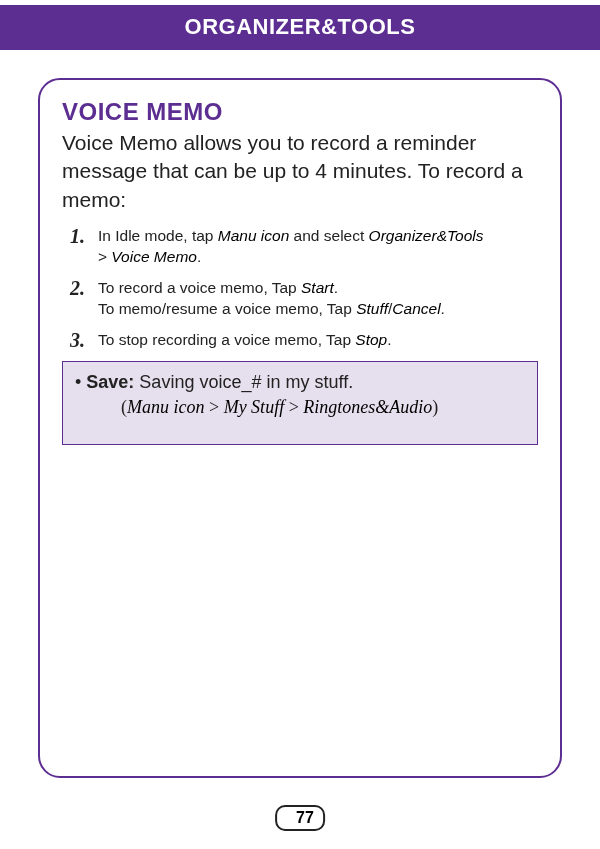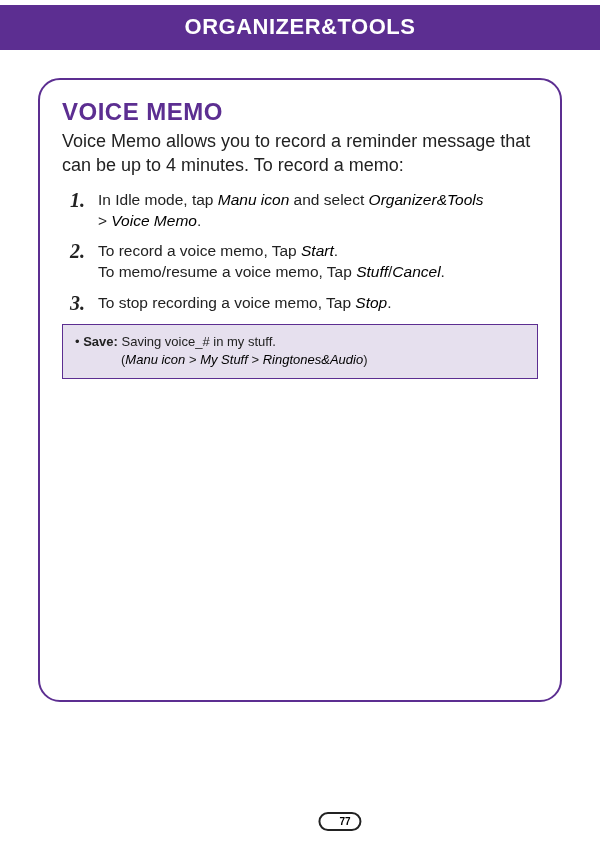--- a/index.html
+++ b/index.html
@@ -19,32 +19,32 @@
     letter-spacing: 0.5px;
     text-align: center;
     padding: 9px 0 10px 0;
     margin-top: 5px;
   }
   .content-frame {
     border: 2px solid #5c2e91;
     border-radius: 22px;
     margin: 28px 38px 0 38px;
     padding: 18px 22px 22px 22px;
-    height: 624px;
+    height: 700px;
     position: relative;
   }
   .section-title {
     color: #5c2e91;
     font-weight: 800;
     font-size: 24px;
     letter-spacing: 0.5px;
     margin-bottom: 3px;
   }
   .intro {
-    font-size: 18px;
+    font-size: 21px;
     color: #222;
     line-height: 1.35;
     margin-bottom: 12px;
     font-stretch: condensed;
   }
   ol.steps {
     list-style: none;
     counter-reset: step;
     padding-left: 8px;
   }
@@ -68,40 +68,39 @@
     font-family: Georgia, "Times New Roman", serif;
   }
   .em-purple {
     color: #000000;
     font-style: italic;
   }
   .info-box {
     border: 1px solid #5c2e91;
     background: #e6e0ee;
     margin-top: 8px;
-    padding: 8px 12px 8px 12px;
-    font-size: 13px;
+    padding: 8px 12px 24px 12px;
+    font-size: 18px;
     line-height: 1.4;
     color: #222;
     font-stretch: condensed;
   }
   .info-box .row { }
-  .info-box .indent { padding-left: 46px; display:block; }
+  .info-box .indent { padding-left: 46px; display:block;font-family:Liberation Serif, serif; }
   .info-box b { font-weight: 700; }
   .page-num {
     position: absolute;
     bottom: 18px;
     left: 50%;
     transform: translateX(-50%);
     border: 2px solid #222;
     border-radius: 10px;
     padding: 2px 9px 2px 19px;
     font-weight: 800;
-    font-size: 10px;
-    margin-left: 40px;
+    font-size: 16px;
   }
 </style>
 </head>
 <body>
 
 <div class="header-bar">
   <span>ORGANIZER&amp;TOOLS</span>
 </div>
 
 <div class="content-frame">

